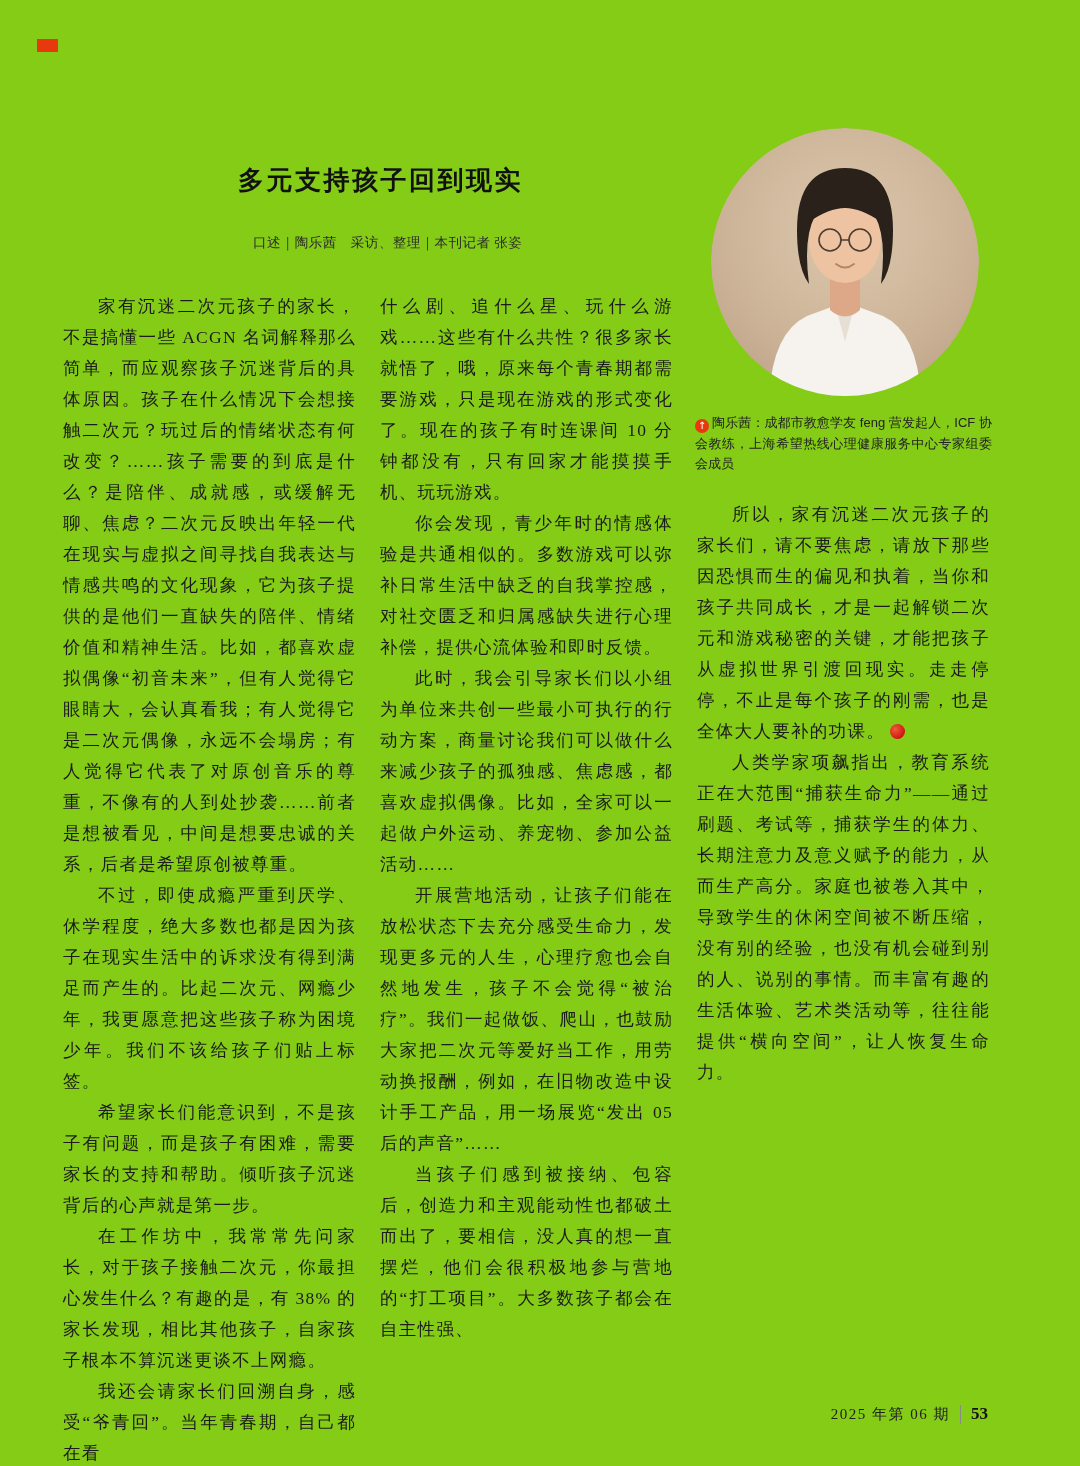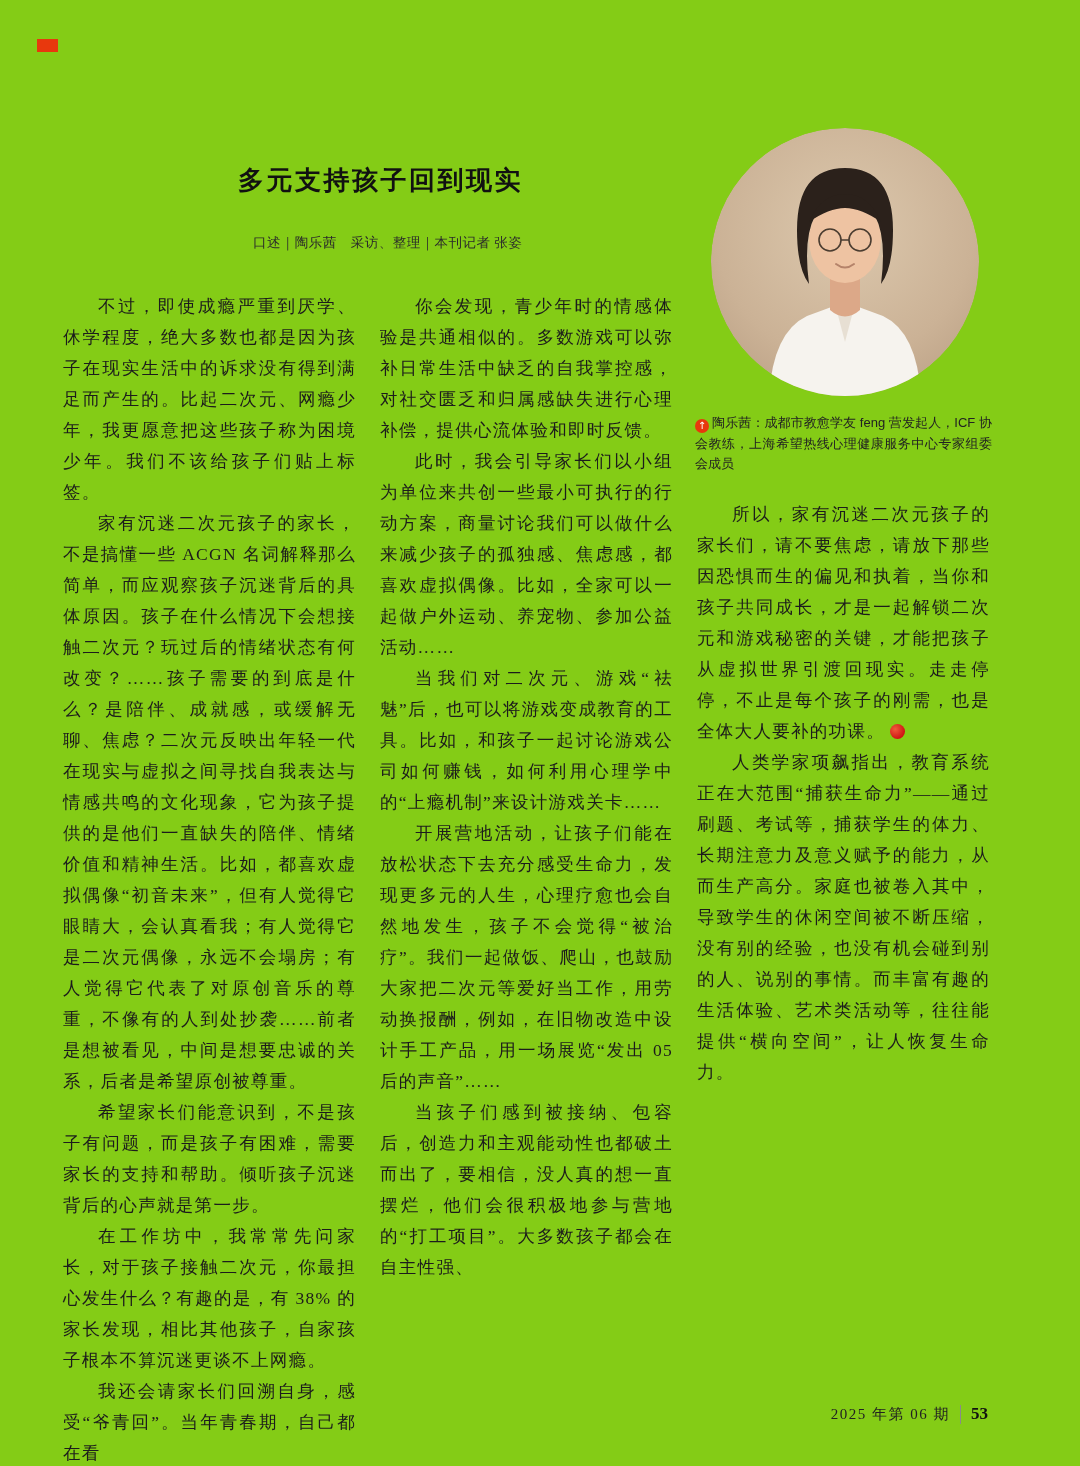--- a/index.html
+++ b/index.html
@@ -169,31 +169,31 @@
 
       <path d="M125 136 Q134 143 143 136" stroke="#b5836a" stroke-width="2" fill="none" stroke-linecap="round"></path>
     </svg>
   </div>
 
   <div class="caption">
     <span class="caption-icon">↑</span><span>陶乐茜：成都市教愈学友 feng 营发起人，ICF 协会教练，上海希望热线心理健康服务中心专家组委会成员</span>
   </div>
 
   <div class="col col-1">
+    <p>家有沉迷二次元孩子的家长，不是搞懂一些 ACGN 名词解释那么简单，而应观察孩子沉迷背后的具体原因。孩子在什么情况下会想接触二次元？玩过后的情绪状态有何改变？……孩子需要的到底是什么？是陪伴、成就感，或缓解无聊、焦虑？二次元反映出年轻一代在现实与虚拟之间寻找自我表达与情感共鸣的文化现象，它为孩子提供的是他们一直缺失的陪伴、情绪价值和精神生活。比如，都喜欢虚拟偶像“初音未来”，但有人觉得它眼睛大，会认真看我；有人觉得它是二次元偶像，永远不会塌房；有人觉得它代表了对原创音乐的尊重，不像有的人到处抄袭……前者是想被看见，中间是想要忠诚的关系，后者是希望原创被尊重。</p>
     <p>不过，即使成瘾严重到厌学、休学程度，绝大多数也都是因为孩子在现实生活中的诉求没有得到满足而产生的。比起二次元、网瘾少年，我更愿意把这些孩子称为困境少年。我们不该给孩子们贴上标签。</p>
-    <p>家有沉迷二次元孩子的家长，不是搞懂一些 ACGN 名词解释那么简单，而应观察孩子沉迷背后的具体原因。孩子在什么情况下会想接触二次元？玩过后的情绪状态有何改变？……孩子需要的到底是什么？是陪伴、成就感，或缓解无聊、焦虑？二次元反映出年轻一代在现实与虚拟之间寻找自我表达与情感共鸣的文化现象，它为孩子提供的是他们一直缺失的陪伴、情绪价值和精神生活。比如，都喜欢虚拟偶像“初音未来”，但有人觉得它眼睛大，会认真看我；有人觉得它是二次元偶像，永远不会塌房；有人觉得它代表了对原创音乐的尊重，不像有的人到处抄袭……前者是想被看见，中间是想要忠诚的关系，后者是希望原创被尊重。</p>
     <p>希望家长们能意识到，不是孩子有问题，而是孩子有困难，需要家长的支持和帮助。倾听孩子沉迷背后的心声就是第一步。</p>
     <p>在工作坊中，我常常先问家长，对于孩子接触二次元，你最担心发生什么？有趣的是，有 38% 的家长发现，相比其他孩子，自家孩子根本不算沉迷更谈不上网瘾。</p>
     <p>我还会请家长们回溯自身，感受“爷青回”。当年青春期，自己都在看</p>
   </div>
 
   <div class="col col-2">
+    <p class="cont">什么剧、追什么星、玩什么游戏……这些有什么共性？很多家长就悟了，哦，原来每个青春期都需要游戏，只是现在游戏的形式变化了。现在的孩子有时连课间 10 分钟都没有，只有回家才能摸摸手机、玩玩游戏。</p>
     <p>你会发现，青少年时的情感体验是共通相似的。多数游戏可以弥补日常生活中缺乏的自我掌控感，对社交匮乏和归属感缺失进行心理补偿，提供心流体验和即时反馈。</p>
     <p>此时，我会引导家长们以小组为单位来共创一些最小可执行的行动方案，商量讨论我们可以做什么来减少孩子的孤独感、焦虑感，都喜欢虚拟偶像。比如，全家可以一起做户外运动、养宠物、参加公益活动……</p>
-    <p>当我们对二次元、游戏“祛魅”后，也可以将游戏变成教育的工具。比如，和孩子一起讨论游戏公司如何赚钱，如何利用心理学中的“上瘾机制”来设计游戏关卡……</p>
     <p>开展营地活动，让孩子们能在放松状态下去充分感受生命力，发现更多元的人生，心理疗愈也会自然地发生，孩子不会觉得“被治疗”。我们一起做饭、爬山，也鼓励大家把二次元等爱好当工作，用劳动换报酬，例如，在旧物改造中设计手工产品，用一场展览“发出 05 后的声音”……</p>
     <p>当孩子们感到被接纳、包容后，创造力和主观能动性也都破土而出了，要相信，没人真的想一直摆烂，他们会很积极地参与营地的“打工项目”。大多数孩子都会在自主性强、</p>
   </div>
 
   <div class="col col-3">
     <p><span>所以，家有沉迷二次元孩子的家长们，请不要焦虑，请放下那些因恐惧而生的偏见和执着，当你和孩子共同成长，才是一起解锁二次元和游戏秘密的关键，才能把孩子从虚拟世界引渡回现实。走走停停，不止是每个孩子的刚需，也是全体大人要补的功课。</span><span class="end-mark"></span></p>
     <p>人类学家项飙指出，教育系统正在大范围“捕获生命力”——通过刷题、考试等，捕获学生的体力、长期注意力及意义赋予的能力，从而生产高分。家庭也被卷入其中，导致学生的休闲空间被不断压缩，没有别的经验，也没有机会碰到别的人、说别的事情。而丰富有趣的生活体验、艺术类活动等，往往能提供“横向空间”，让人恢复生命力。</p>
   </div>
 
   <div class="footer">

